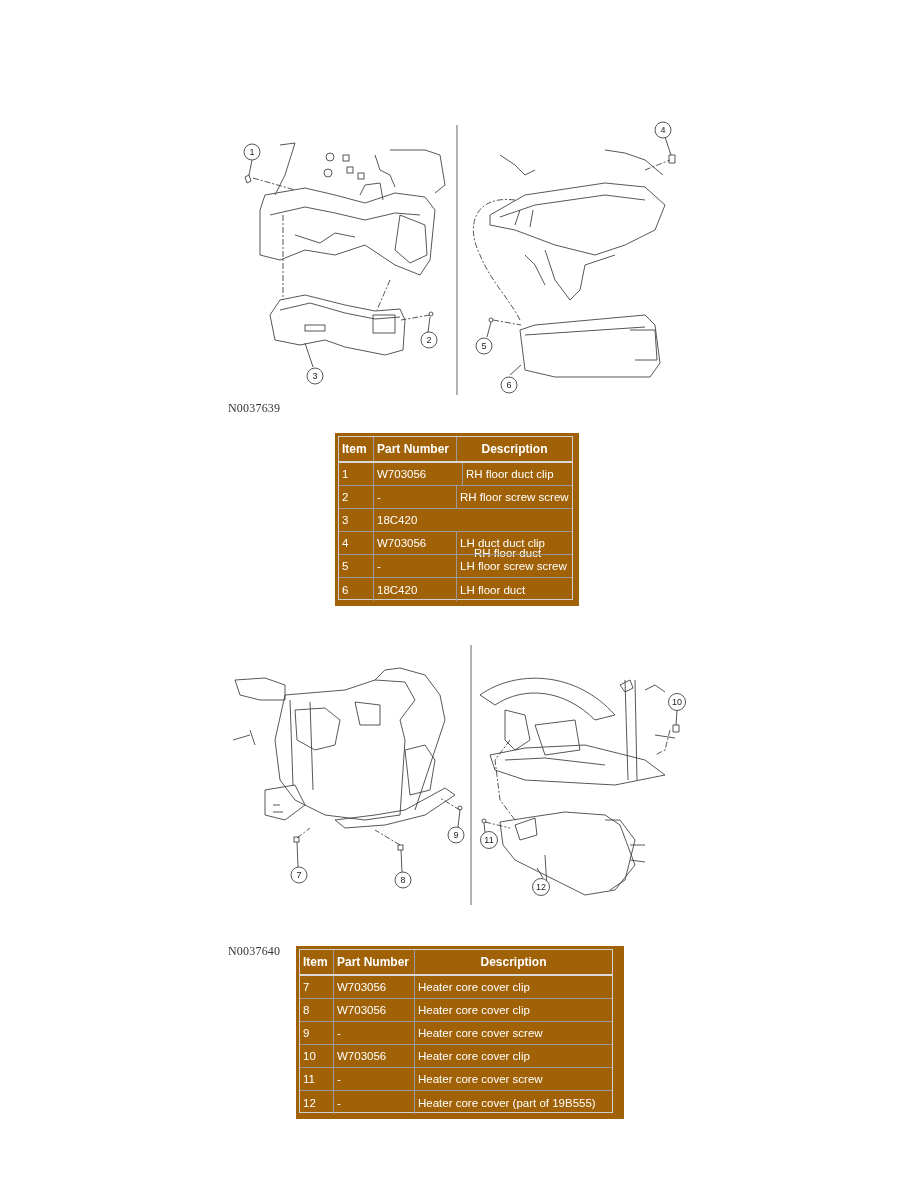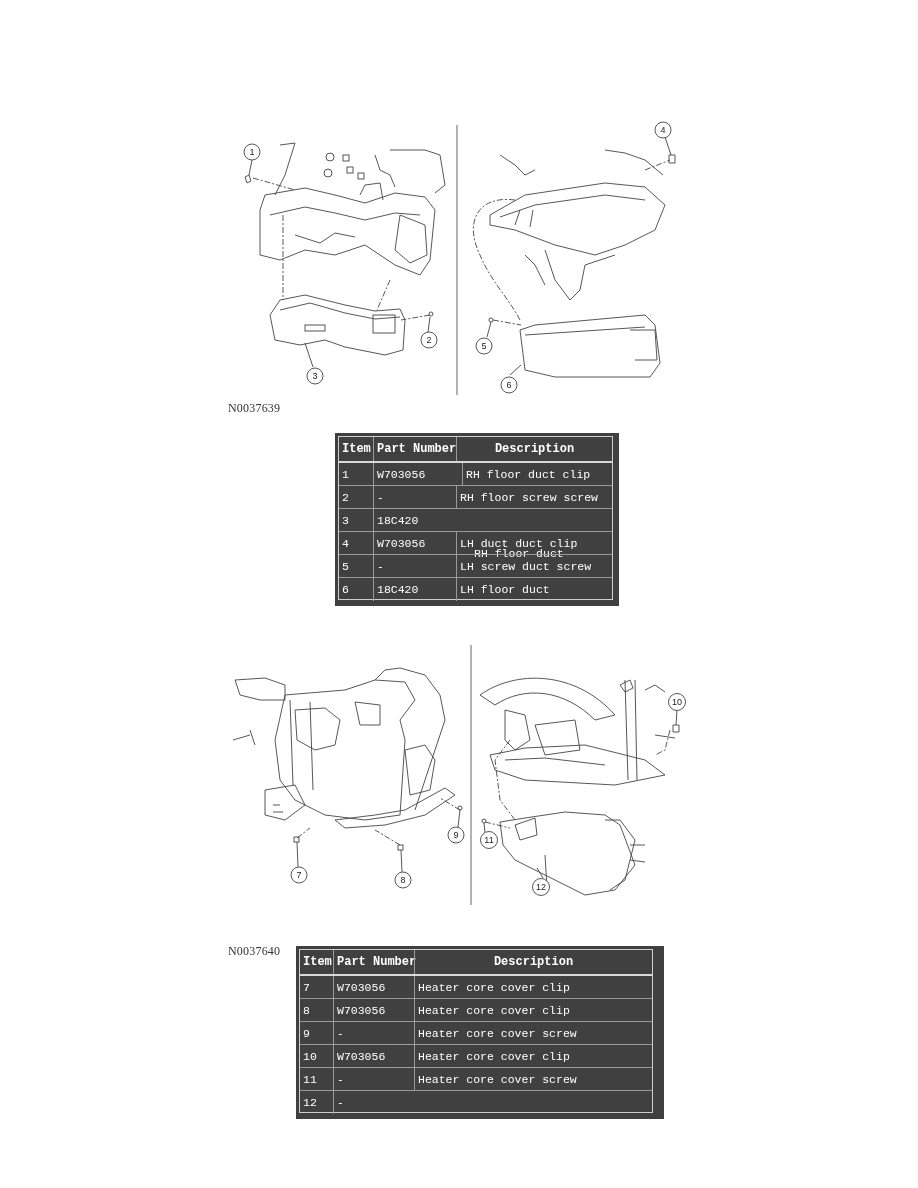--- a/index.html
+++ b/index.html
@@ -4,27 +4,26 @@
   <style>
     html, body { margin: 0; padding: 0; background: #ffffff; }
     body { width: 918px; height: 1188px; position: relative; overflow: hidden; font-family: "Liberation Sans", sans-serif; }
 
     .figure { position: absolute; }
     .figure svg { display: block; }
     .fig-id { position: absolute; font-family: Liberation Serif, serif; font-size: 12px; color: #333; letter-spacing: 0.2px; }
 
     .parts-table {
       position: absolute;
-      background: #404040;
+      background: #a16207;
       border-collapse: separate;
       border-spacing: 0;
       color: #fff;
-      font-family: Liberation Mono, monospace;
+      font-family: Liberation Sans, sans-serif;
       font-size: 11.5px;
-      padding-left: 40px;
     }
     .tbl {
       position: absolute;
       border: 1.5px solid #cfcfcf;
       box-sizing: border-box;
     }
     .row { position: absolute; left: 0; right: 0; box-sizing: border-box; border-bottom: 1.5px solid #9a9a9a; }
     .row:last-child { border-bottom: none; }
     .cell { position: absolute; top: 0; bottom: 0; display: flex; align-items: center; box-sizing: border-box; padding-left: 3px; white-space: nowrap; }
     .cell.div { border-left: 1.5px solid #9a9a9a; }
@@ -151,21 +150,21 @@
       <div class="cell div" style="left:131px; right:0;margin-top:44px;">RH floor duct</div>
     </div>
     <div class="row" style="top:95px; height:23px;">
       <div class="cell" style="left:0; width:34px;">4</div>
       <div class="cell div" style="left:34px; width:83px;">W703056</div>
       <div class="cell div" style="left:117px; right:0;">LH duct duct clip</div>
     </div>
     <div class="row" style="top:118px; height:23px;">
       <div class="cell" style="left:0; width:34px;">5</div>
       <div class="cell div" style="left:34px; width:83px;">-</div>
-      <div class="cell div" style="left:117px; right:0;">LH screw duct screw</div>
+      <div class="cell div" style="left:117px; right:0;">LH floor screw screw</div>
     </div>
     <div class="row" style="top:141px; height:23px;">
       <div class="cell" style="left:0; width:34px;">6</div>
       <div class="cell div" style="left:34px; width:83px;">18C420</div>
       <div class="cell div" style="left:117px; right:1px;">LH floor duct</div>
     </div>
   </div>
 </div>
 
 <div class="figure" style="left:225px; top:640px; width:470px; height:270px;">
@@ -280,15 +279,16 @@
       <div class="cell div" style="left:114px; right:0;">Heater core cover clip</div>
     </div>
     <div class="row" style="top:118px; height:23px;">
       <div class="cell" style="left:0; width:33px;">11</div>
       <div class="cell div" style="left:33px; width:81px;">-</div>
       <div class="cell div" style="left:114px; right:0;">Heater core cover screw</div>
     </div>
     <div class="row" style="top:141px; height:23px;">
       <div class="cell" style="left:0; width:33px;">12</div>
       <div class="cell div" style="left:33px; width:81px;">-</div>
+      <div class="cell div" style="left:114px; right:0;">Heater core cover (part of 19B555)</div>
     </div>
   </div>
 </div>
 
 </body></html>

